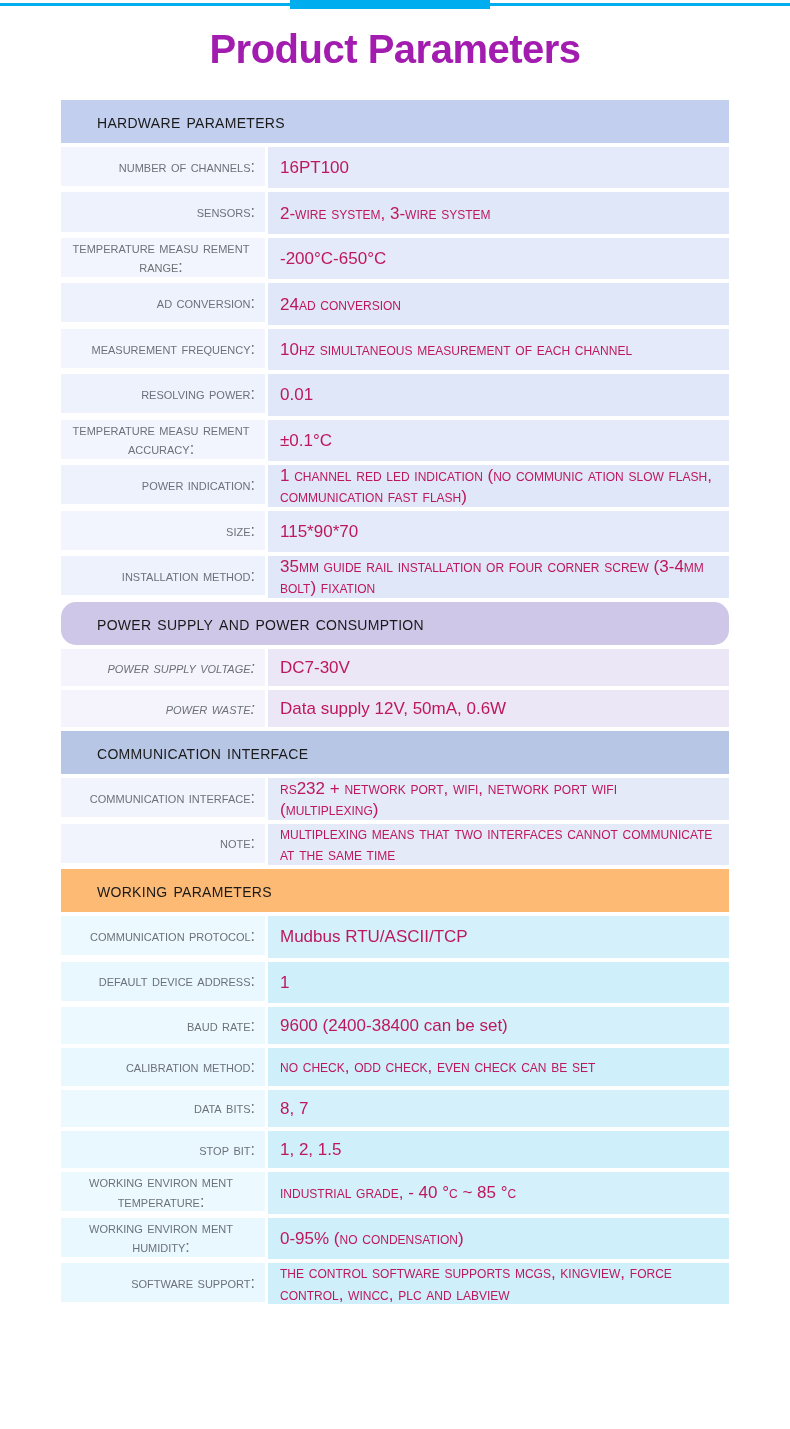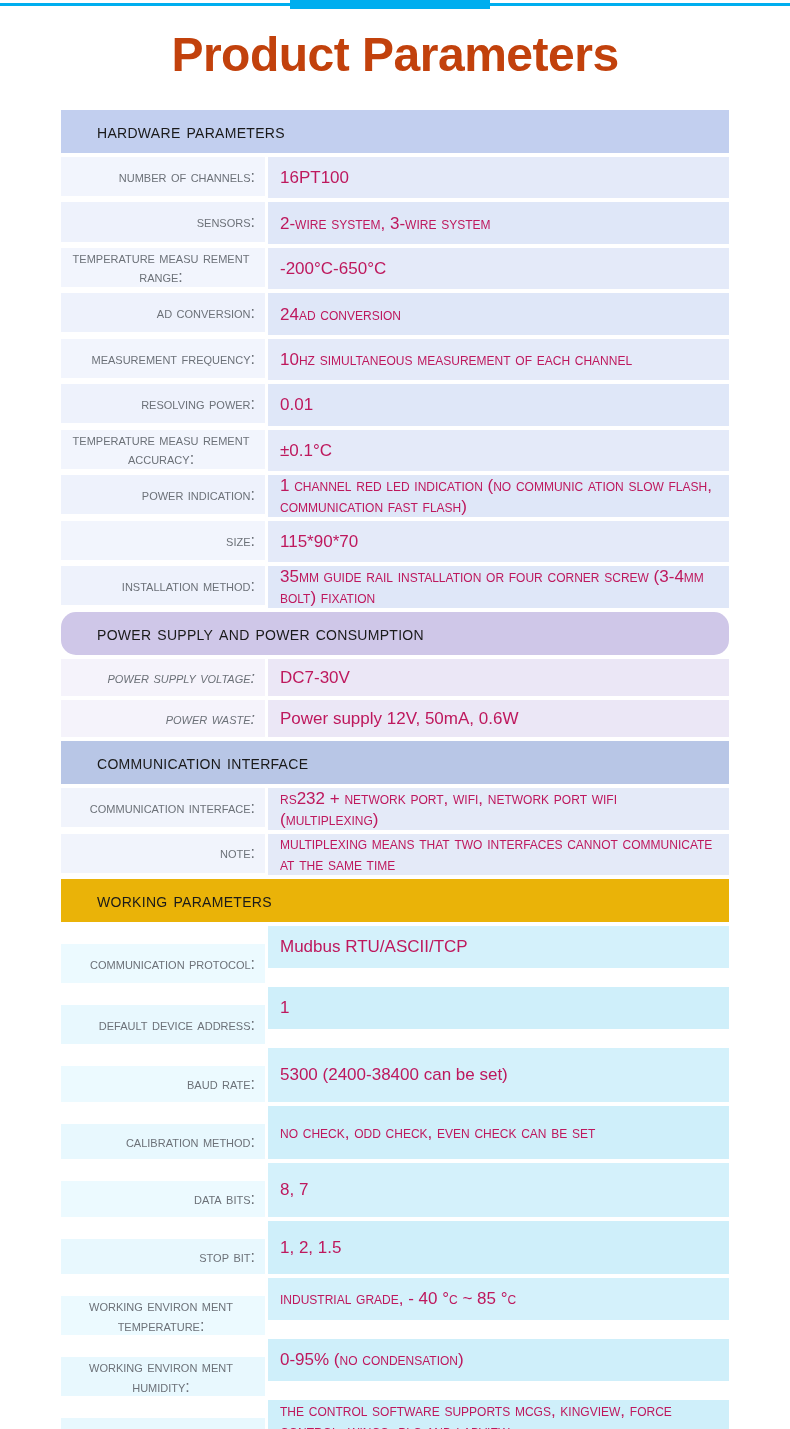--- a/index.html
+++ b/index.html
@@ -11,44 +11,44 @@
   }
   .topbar{position:relative;height:9px;width:100%;}
   .topbar .line{
     position:absolute;left:0;right:0;top:3px;height:3px;background:#00AEEF;
   }
   .topbar .block{
     position:absolute;left:290px;width:200px;top:0;height:9px;background:#00AEEF;
   }
   .page-title{
     text-align:center;
-    font-size:48px;
+    font-size:40px;
     font-weight:bold;
-    color:#c2410c;
+    color:#a21caf;
     letter-spacing:-0.5px;
     margin:18px 0 0 0;
     font-family:"Liberation Sans","DejaVu Sans",sans-serif;
   }
   .table-wrap{
     width:668px;
     margin:28px auto 0 auto;
   }
   .section-head{
     padding:10px 0 10px 36px;
     font-size:20px;
     color:#1a1a1a;
     font-variant:small-caps;
     text-transform:lowercase;
     letter-spacing:0.3px;
     margin-bottom:4px;
   }
   .section-head.sc-blue{background:#c2cfef;}
   .section-head.sc-purple{background:#cfc7e8;border-radius:15px;}
   .section-head.sc-steel{background:#b8c6e6;}
-  .section-head.sc-cyan{background:#eab308;}
+  .section-head.sc-cyan{background:#fdba74;}
 
   .row{display:flex;margin-bottom:4px;align-items:stretch;}
   .cell-label{
     width:204px;
     flex:0 0 204px;
     display:flex;
     align-items:center;
     justify-content:flex-end;
     text-align:center;
     padding:8px 10px 8px 6px;
@@ -79,21 +79,21 @@
   .g-hw .cell-value{background:#e4eaf9;}
   .g-hw .row.alt .cell-label{background:#eef2fc;}
   .g-hw .row.alt .cell-value{background:#dfe7f8;}
 
   .g-pw .cell-label{background:#f5f3fb;font-style:italic;}
   .g-pw .cell-value{background:#ebe7f6;}
 
   .g-ci .cell-label{background:#f1f4fc;}
   .g-ci .cell-value{background:#e4eaf8;}
 
-  .g-wk .cell-label{background:#ecfaff;margin-top:18px;}
+  .g-wk .cell-label{background:#ecfaff;}
   .g-wk .cell-value{background:#d4f1fb;}
   .g-wk .row.alt .cell-label{background:#e8f8fe;}
   .g-wk .row.alt .cell-value{background:#cfeffa;}
 
   .h2{height:2.44em;}
 </style>
 </head>
 <body>
 
 <div class="topbar">
@@ -150,21 +150,21 @@
   </div>
 
   <div class="section-head sc-purple">Power supply and power consumption</div>
   <div class="g-pw">
     <div class="row">
       <div class="cell-label">Power supply voltage:</div>
       <div class="cell-value">DC7-30V</div>
     </div>
     <div class="row">
       <div class="cell-label">Power waste:</div>
-      <div class="cell-value">Power supply 12V, 50mA, 0.6W</div>
+      <div class="cell-value">Data supply 12V, 50mA, 0.6W</div>
     </div>
   </div>
 
   <div class="section-head sc-steel">Communication Interface</div>
   <div class="g-ci">
     <div class="row">
       <div class="cell-label h2">Communication interface:</div>
       <div class="cell-value sc h2">RS232 + network port, WiFi, network port WiFi (multiplexing)</div>
     </div>
     <div class="row">
@@ -178,21 +178,21 @@
     <div class="row">
       <div class="cell-label h2">Communication protocol:</div>
       <div class="cell-value h2">Mudbus RTU/ASCII/TCP</div>
     </div>
     <div class="row alt">
       <div class="cell-label h2">Default device address:</div>
       <div class="cell-value h2">1</div>
     </div>
     <div class="row">
       <div class="cell-label">Baud rate:</div>
-      <div class="cell-value">5300 (2400-38400 can be set)</div>
+      <div class="cell-value">9600 (2400-38400 can be set)</div>
     </div>
     <div class="row alt">
       <div class="cell-label">Calibration method:</div>
       <div class="cell-value sc">No check, odd check, even check can be set</div>
     </div>
     <div class="row">
       <div class="cell-label">Data bits:</div>
       <div class="cell-value">8, 7</div>
     </div>
     <div class="row alt">

